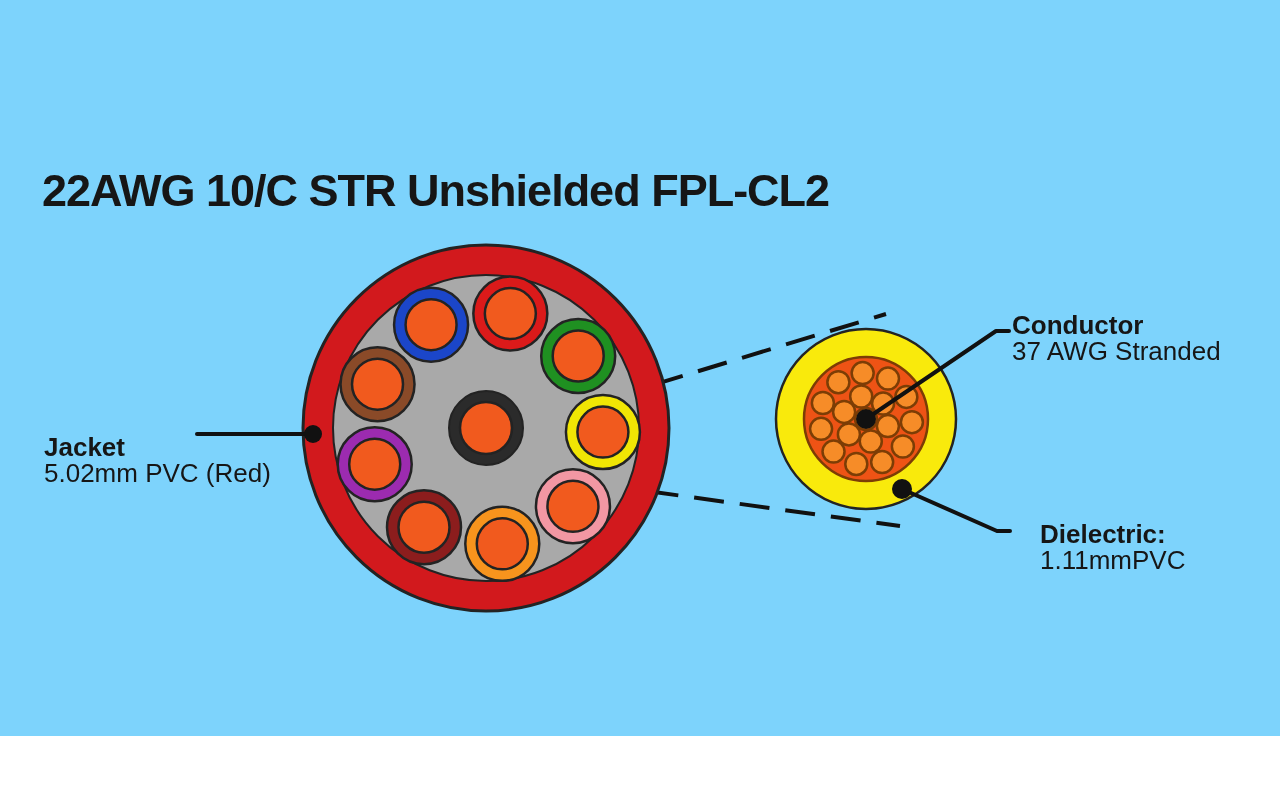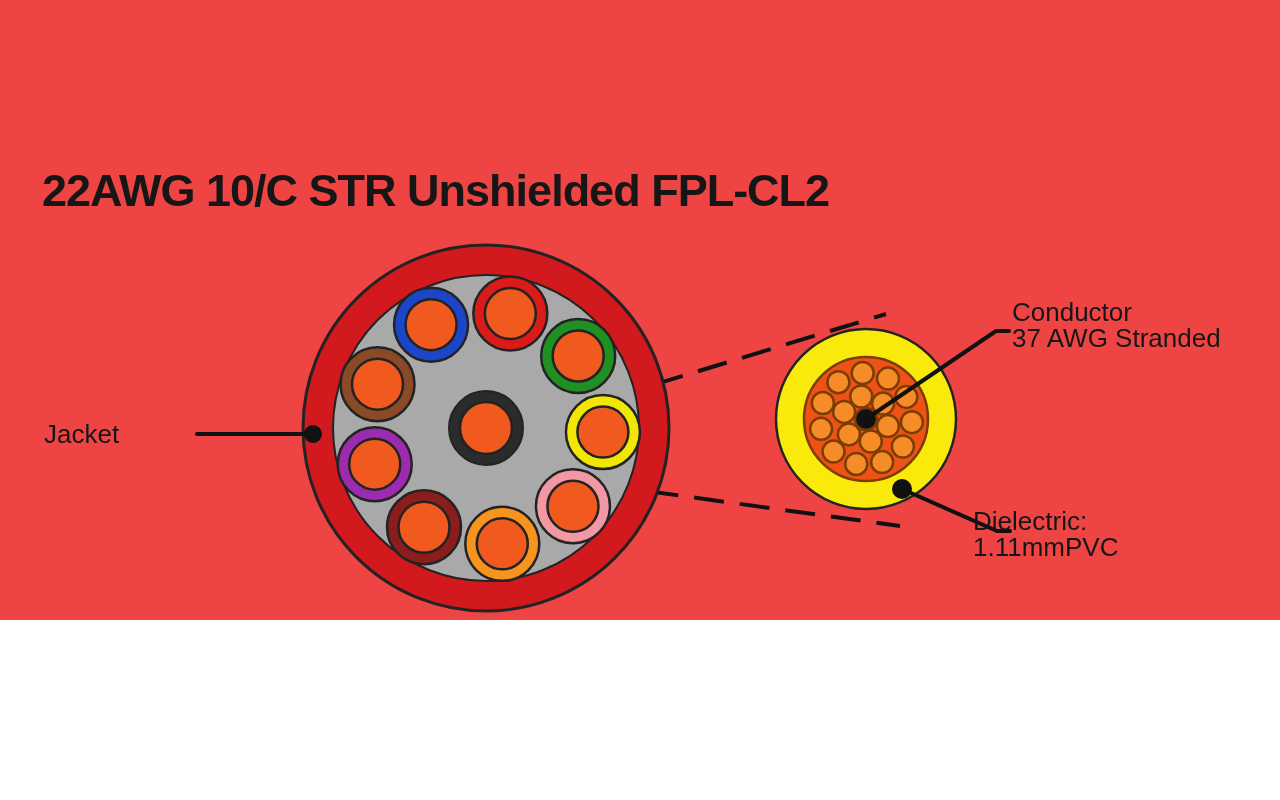--- a/index.html
+++ b/index.html
@@ -7,22 +7,22 @@
     padding: 0;
     background: #ffffff;
     width: 1280px;
     height: 800px;
     overflow: hidden;
     font-family: "Liberation Sans", sans-serif;
   }
   .stage {
     position: relative;
     width: 1280px;
-    height: 620px;
-    background: #ef4444;
+    height: 736px;
+    background: #7dd3fc;
   }
   svg.diagram {
     position: absolute;
     left: 0;
     top: 0;
   }
   .page-title {
     position: absolute;
     left: 42px;
     top: 165px;
@@ -33,25 +33,26 @@
     white-space: nowrap;
   }
   .callout-label {
     position: absolute;
     color: #161616;
     font-size: 26px;
     line-height: 26px;
     white-space: nowrap;
   }
   .callout-label .heading {
-    font-weight: 400;
+    font-weight: 700;
+    margin-top: 13px;
   }
   .label-jacket { left: 44px;  top: 421px; }
   .label-conductor { left: 1012px; top: 299px; }
-  .label-dielectric { left: 973px; top: 508px; }
+  .label-dielectric { left: 1040px; top: 508px; }
 </style>
 </head>
 <body>
 
 <div class="stage">
 
   <svg class="diagram" id="diagram-svg" width="1280" height="800" viewBox="0 0 1280 800">
       <line x1="610" y1="398" x2="886" y2="314" stroke="#111111" stroke-width="4" stroke-dasharray="30 16"></line>
       <line x1="603" y1="485" x2="900" y2="526" stroke="#111111" stroke-width="4" stroke-dasharray="30 16"></line>
       <circle cx="486" cy="428" r="183" fill="#d2191d" stroke="#232323" stroke-width="3"></circle>
@@ -101,20 +102,21 @@
       <polyline points="866,419 996,331 1009,331" fill="none" stroke="#111111" stroke-width="4" stroke-linecap="round" stroke-linejoin="round"></polyline>
       <circle cx="866" cy="419" r="10" fill="#111111" stroke="none" stroke-width="0"></circle>
       <polyline points="902,489 997,531 1010,531" fill="none" stroke="#111111" stroke-width="4" stroke-linecap="round" stroke-linejoin="round"></polyline>
       <circle cx="902" cy="489" r="10" fill="#111111" stroke="none" stroke-width="0"></circle>
     </svg>
 
   <div class="page-title">22AWG 10/C STR Unshielded FPL-CL2</div>
 
   <div class="callout-label label-jacket">
     <div class="heading">Jacket</div>
+    <div>5.02mm PVC (Red)</div>
   </div>
 
   <div class="callout-label label-conductor">
     <div class="heading">Conductor</div>
     <div>37 AWG Stranded</div>
   </div>
 
   <div class="callout-label label-dielectric">
     <div class="heading">Dielectric:</div>
     <div>1.11mmPVC</div>

